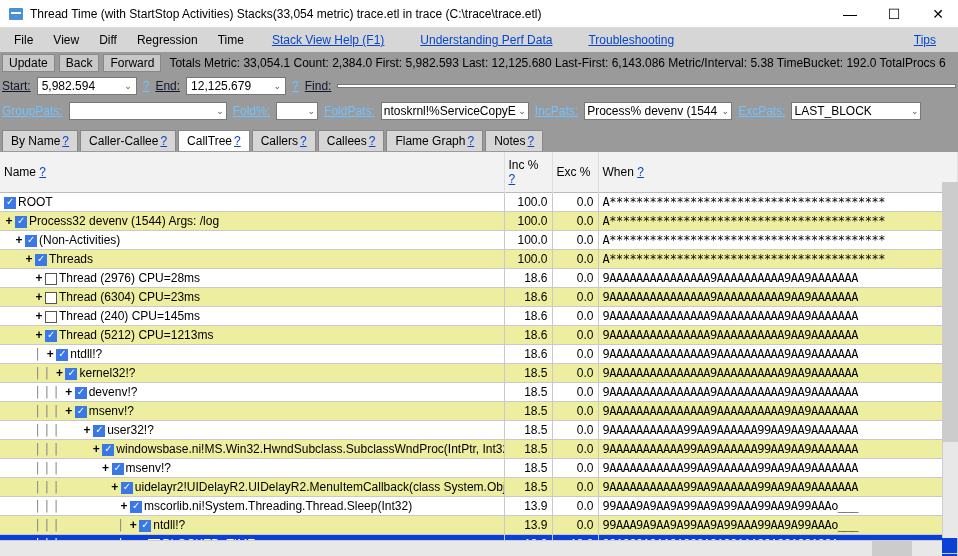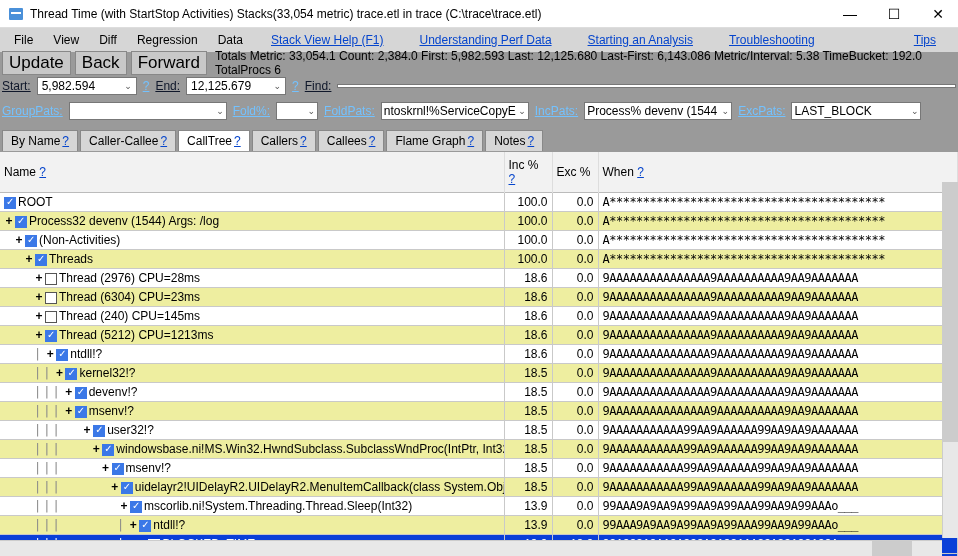--- a/index.html
+++ b/index.html
@@ -6,21 +6,21 @@
 body { font-family: "Segoe UI", Tahoma, sans-serif; font-size: 12px; background: #f0f0f0; width: 958px; height: 556px; overflow: hidden; }
 .titlebar { height: 28px; background: #fff; display: flex; align-items: center; padding: 0 8px; border-bottom: 1px solid #ddd; }
 .titlebar .icon { width: 16px; height: 16px; margin-right: 6px; }
 .titlebar .title { flex: 1; color: #000; }
 .titlebar .winbtns { display: flex; gap: 20px; }
 .titlebar .winbtn { width: 24px; text-align: center; font-size: 14px; }
 .menubar { height: 24px; background: #d6d6d6; display: flex; align-items: center; padding: 0 4px; gap: 0; }
 .menubar .menuitem { padding: 2px 10px; color: #000; }
 .menubar .menulink { padding: 2px 18px; color: #0645cc; text-decoration: underline; }
 .toolbar1 { height: 22px; background: #9a9a9a; display: flex; align-items: center; padding: 0 2px; gap: 4px; color: #000; }
-.toolbar1 .btn3 { background: #c8c8c8; border: 1px solid #888; padding: 1px 6px; font-size: 17px; }
+.toolbar1 .btn3 { background: #c8c8c8; border: 1px solid #888; padding: 1px 6px; font-size: 12px; }
 .toolbar1 .stats { padding-left: 4px; }
 .toolbar2 { height: 24px; background: #9a9a9a; display: flex; align-items: center; padding: 0 2px; gap: 6px; }
 .toolbar2 .lab { color: #0f172a; text-decoration: underline; }
 .toolbar2 .val { background: #ffffff; border: 1px solid #777; padding: 1px 4px; min-width: 90px; display: inline-flex; align-items: center; }
 .toolbar2 .val .chev { margin-left: auto; font-size: 9px; color: #555; }
 .toolbar2 .question { color: #73c2ff; text-decoration: underline; }
 .filterbar { height: 26px; background: #9a9a9a; display: flex; align-items: center; padding: 0 2px; gap: 6px; }
 .filterbar .lab { color: #73c2ff; text-decoration: underline; }
 .filterbar .sel { background: #fff; border: 1px solid #777; height: 18px; display: inline-flex; align-items: center; padding: 0 2px; }
 .filterbar .sel .txt { flex: 1; overflow: hidden; white-space: nowrap; }
@@ -69,24 +69,23 @@
     <span class="winbtn">☐</span>
     <span class="winbtn">✕</span>
   </div>
 </div>
 
 <div class="menubar">
   <span class="menuitem">File</span>
   <span class="menuitem">View</span>
   <span class="menuitem">Diff</span>
   <span class="menuitem">Regression</span>
-  <span class="menuitem">Data</span>
+  <span class="menuitem">Time</span>
   <span class="menulink">Stack View Help (F1)</span>
   <span class="menulink">Understanding Perf Data</span>
-  <span class="menulink">Starting an Analysis</span>
   <span class="menulink">Troubleshooting</span>
   <span class="menulink" style="margin-left:auto;">Tips</span>
 </div>
 
 <div class="toolbar1">
   <button class="btn3">Update</button>
   <button class="btn3">Back</button>
   <button class="btn3">Forward</button>
   <span class="stats">Totals Metric: 33,054.1  Count: 2,384.0  First: 5,982.593  Last: 12,125.680  Last-First: 6,143.086  Metric/Interval: 5.38  TimeBucket: 192.0  TotalProcs 6</span>
 </div>

